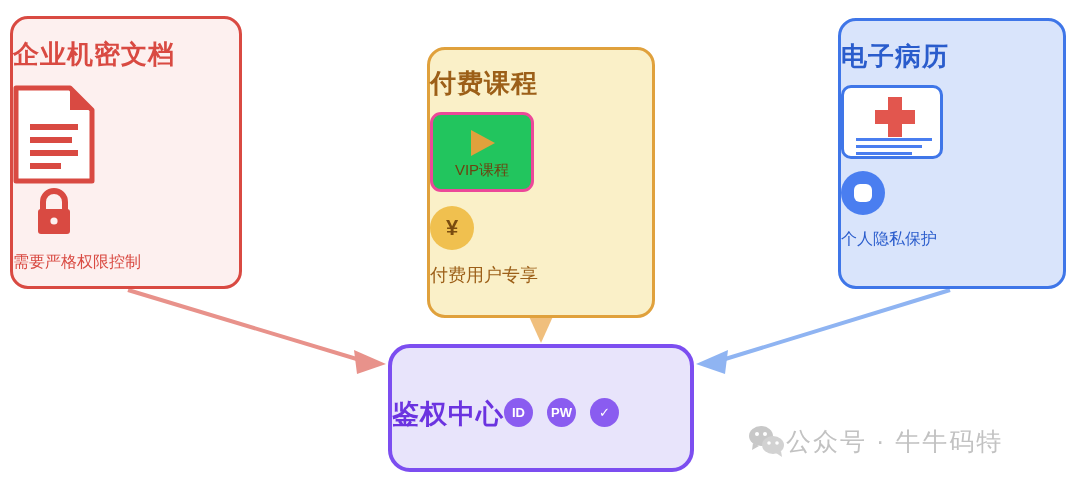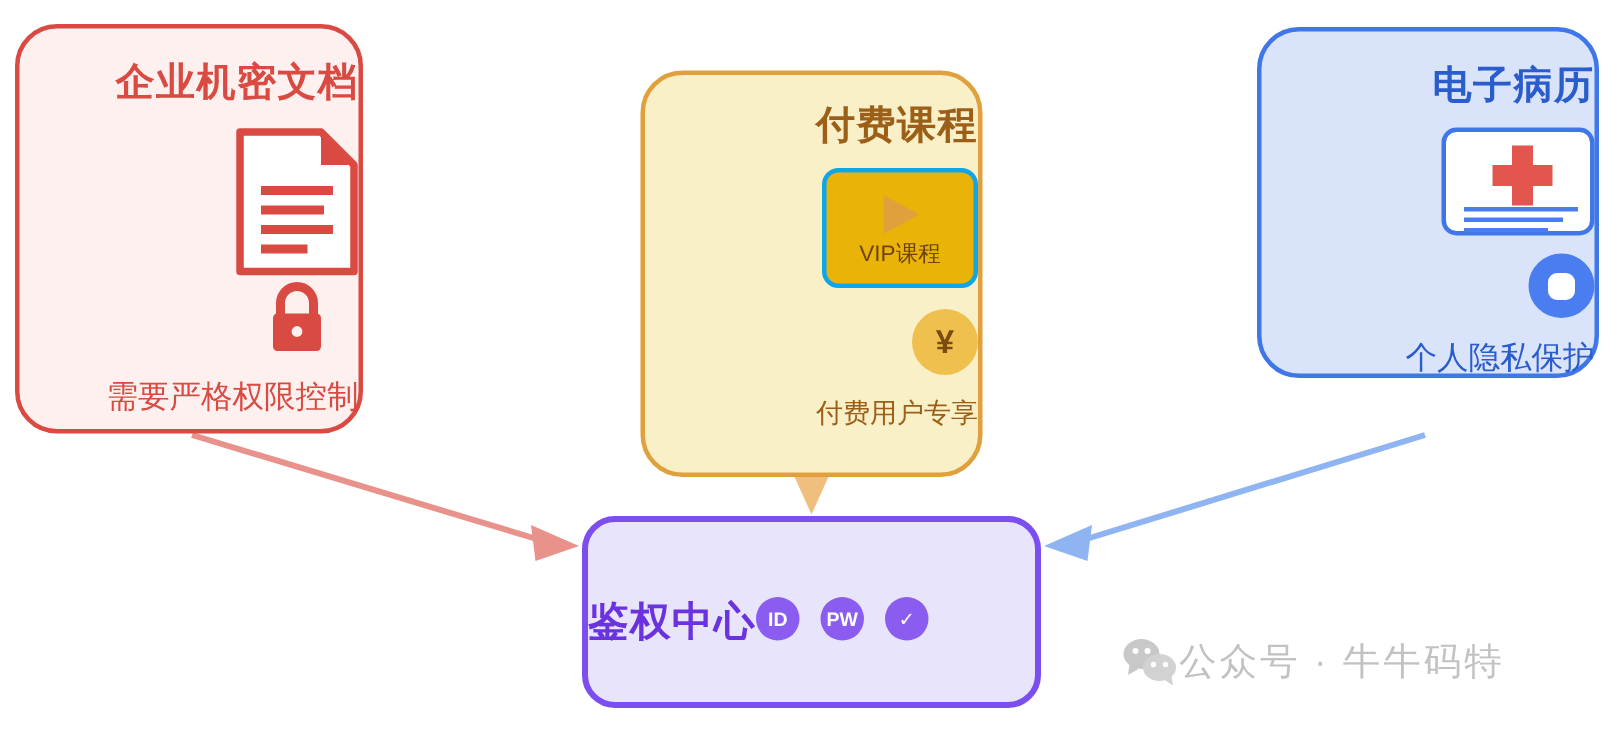--- a/index.html
+++ b/index.html
@@ -29,33 +29,33 @@
     height: 494px;
     pointer-events: none;
   }
 
   
   .card {
     position: absolute;
     box-sizing: border-box;
     border-width: 3px;
     border-style: solid;
-    border-radius: 28px;
+    border-radius: 18px;
     display: flex;
     flex-direction: column;
-    align-items: flex-end;
+    align-items: flex-start;
   }
   .card-title {
     font-size: 26px;
     font-weight: bold;
     letter-spacing: 1px;
     line-height: 1;
   }
   .card-caption {
-    font-size: 21px;
+    font-size: 16px;
     line-height: 1;
   }
 
   #card-doc {
     left: 10px;
     top: 16px;
     width: 232px;
     height: 273px;
     background: #fdf0ef;
     border-color: #d94a42;
@@ -72,21 +72,21 @@
     border-color: #e0a13c;
     margin-top: 29px;
   }
   #card-course .card-title { color: #9c5f18; margin-top: 20px; }
   #card-course .card-caption { color: #9c5f18; margin-top: 16px; font-size: 18px;}
 
   #card-emr {
     left: 838px;
     top: 18px;
     width: 228px;
-    height: 234px;
+    height: 271px;
     background: #d9e4fb;
     border-color: #3f76e8;
   }
   #card-emr .card-title { color: #2a5ccc; margin-top: 22px; }
   #card-emr .card-caption { color: #2a5ccc; margin-top: 16px; }
 
   
   .icon-wrap {
     display: flex;
     flex-direction: column;
@@ -94,22 +94,22 @@
   }
   .doc-icon { margin-top: 16px; }
   .lock-icon { margin-top: 2px; }
 
   
   .vip-box {
     margin-top: 16px;
     width: 104px;
     height: 80px;
     box-sizing: border-box;
-    background: #eab308;
-    border: 3px solid #0ea5e9;
+    background: #22c55e;
+    border: 3px solid #ec4899;
     border-radius: 11px;
     display: flex;
     flex-direction: column;
     align-items: center;
     justify-content: center;
   }
   .vip-label {
     font-size: 15px;
     color: #6b4410;
     margin-top: 3px;

